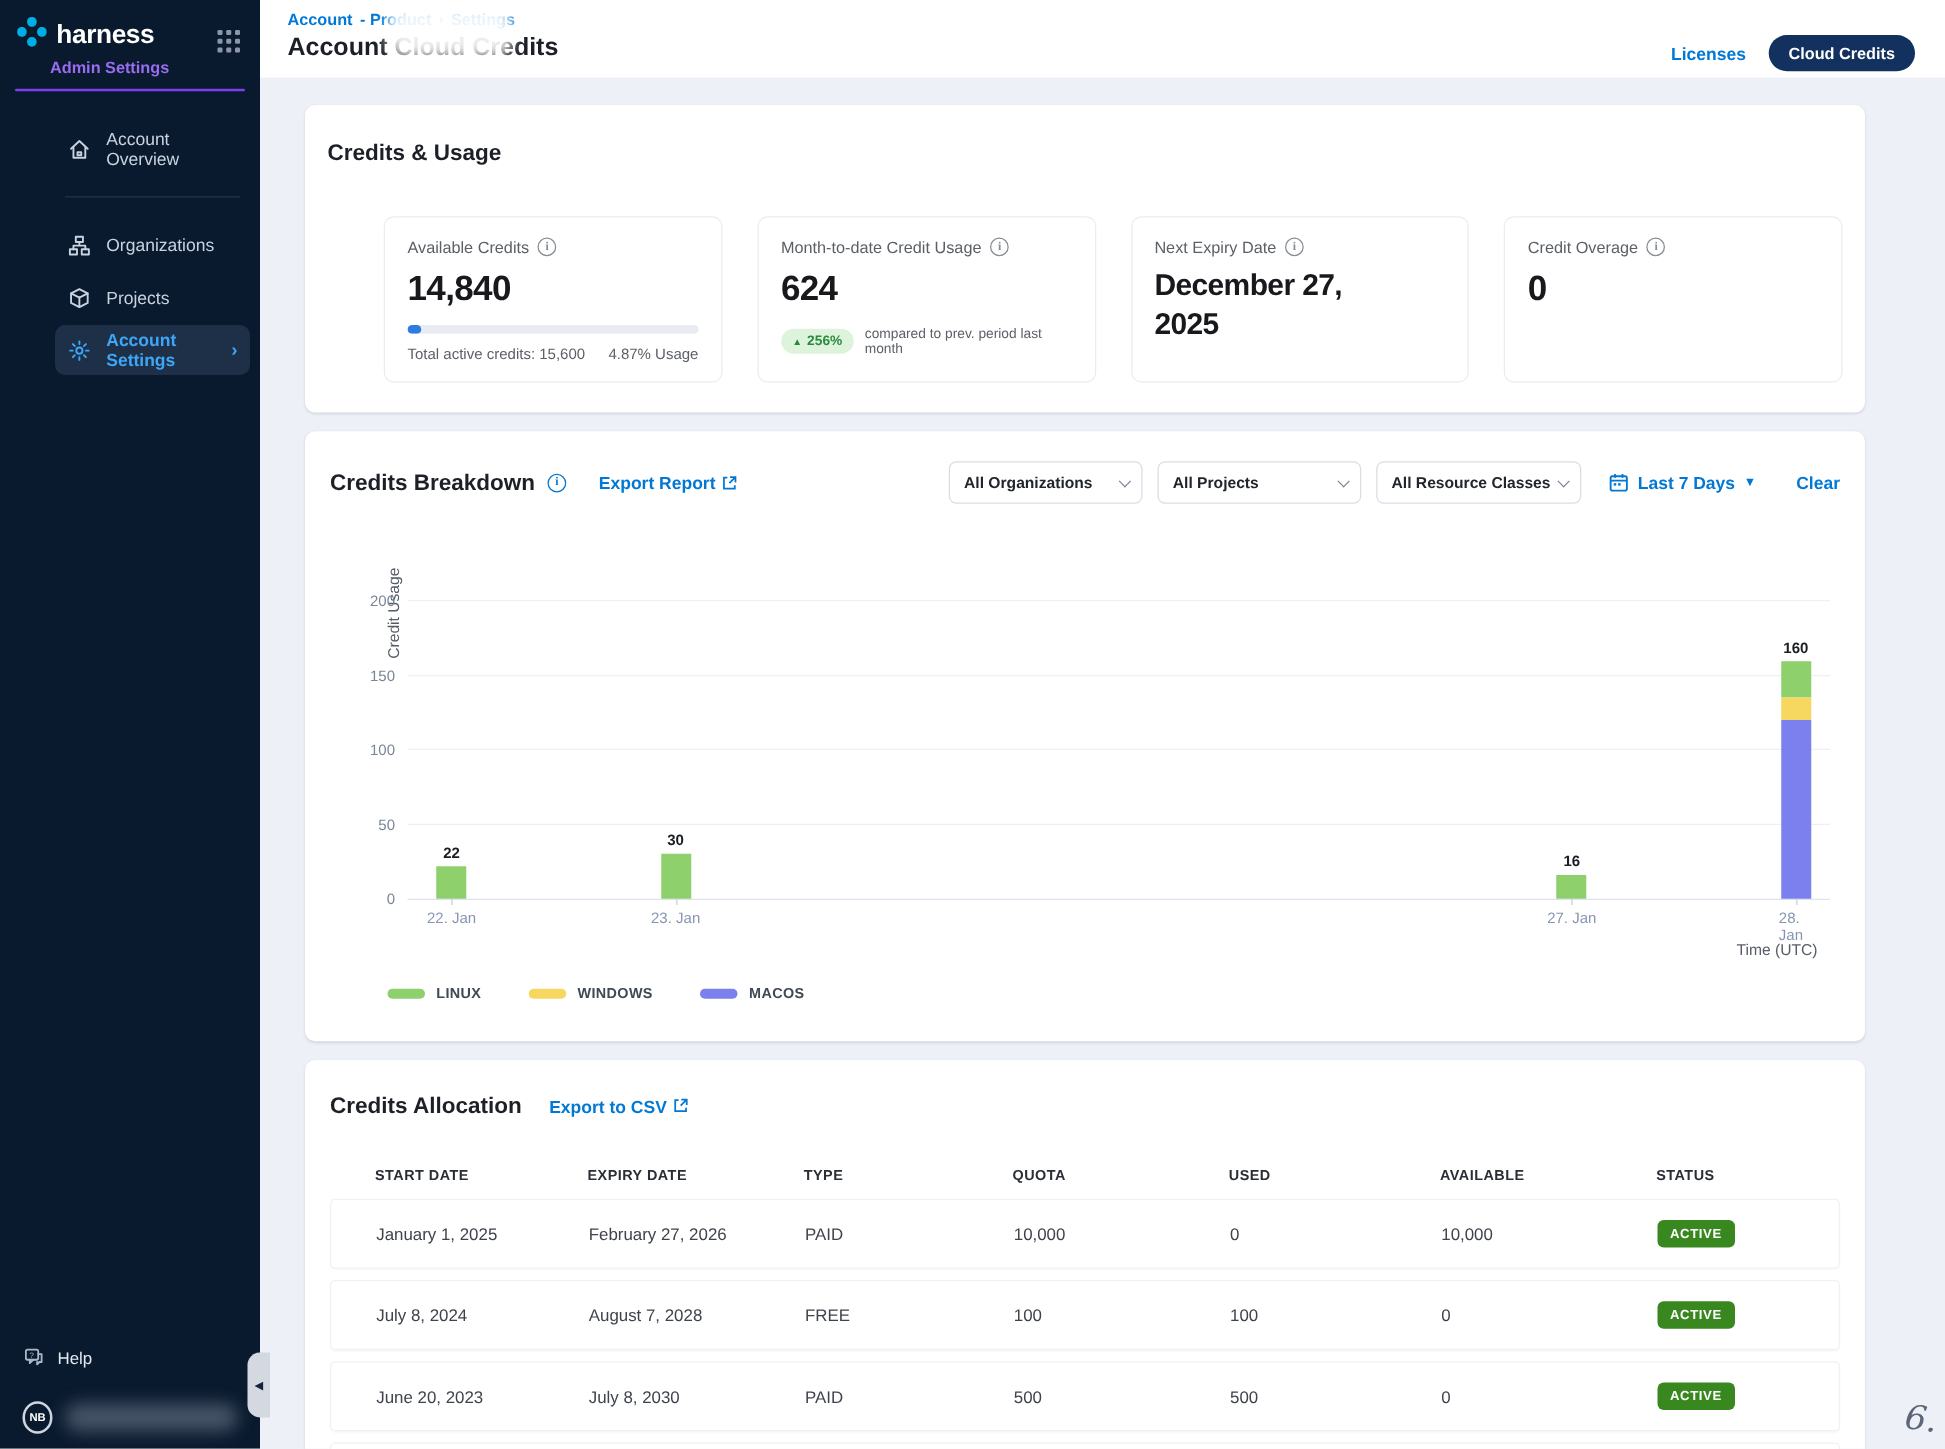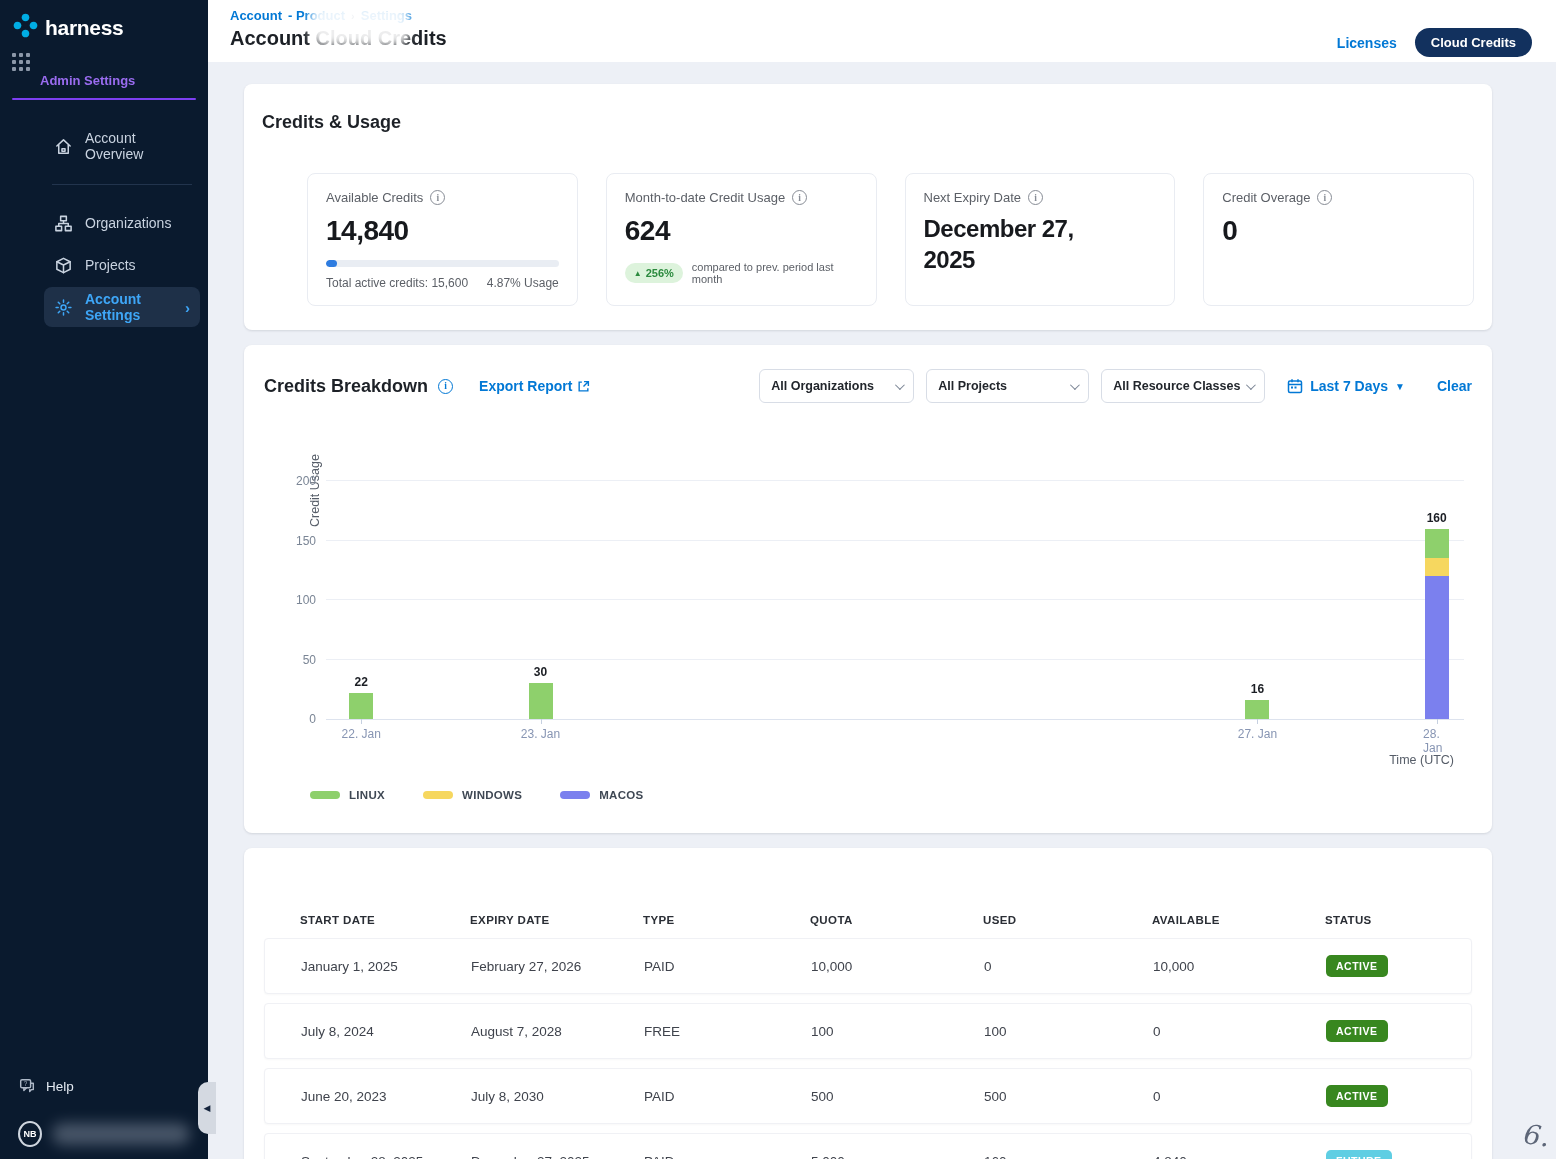--- a/index.html
+++ b/index.html
@@ -4,21 +4,21 @@
 <style>
   * { box-sizing: border-box; margin: 0; padding: 0; }
   html,body { width:1556px; height:1159px; }
   body {
     font-family: "Liberation Sans", "DejaVu Sans", sans-serif;
     background:#edf0f6; overflow:hidden; position:relative;
     color:#22262c;
   }
   
   .sidebar { position:absolute; left:0; top:0; bottom:0; width:208px; background:#0a1a2e; z-index:5; }
-  .logo-row { display:flex; align-items:flex-start; justify-content:space-between; padding:12px 16px 0 12px;flex-direction:column; }
+  .logo-row { display:flex; align-items:center; justify-content:space-between; padding:12px 16px 0 12px; }
   .logo-lockup { display:flex; align-items:center; gap:6px; }
   .brand-name { color:#fff; font-size:21px; font-weight:700; letter-spacing:-0.3px; }
   .brand-sub { color:#9a6cf0; font-size:13px; font-weight:700; margin:2px 0 0 40px; }
   .brand-rule { height:2px; background:#7d3ff2; margin:10px 12px 0 12px; border-radius:1px; }
   .grid-icon { display:grid; grid-template-columns:repeat(3,4px); grid-gap:3px; margin-top:10px; }
   .grid-icon i { width:4px; height:4px; background:#8b97a8; border-radius:1px; display:block; }
   .nav { margin-top:26px;padding-left:36px; }
   .nav-item { display:flex; align-items:center; height:40px; margin:2px 8px; padding:0 10px;
     border-radius:8px; color:#c9d3e0; font-size:14px; cursor:pointer; }
   .nav-item svg { width:19px; height:19px; margin-right:12px; flex:none; }
@@ -362,20 +362,30 @@
             </div>
             <div class="legend-item">
               <span class="legend-swatch" style="background: rgb(123, 128, 238);"></span>
               <span class="legend-text">MACOS</span>
             </div>
           </div>
       </div>
     </div>
 
     <div class="section s3">
+      <div class="alloc-head">
+        <span class="section-title">Credits Allocation</span>
+        <span class="link-blue export">
+          <span>Export to CSV</span>
+          <svg class="ext-ico" width="13" height="13" viewBox="0 0 12 12">
+            <path d="M4.5 2H2v8h8V7.5" fill="none" stroke="#0278d5" stroke-width="1.3"></path>
+            <path d="M6.5 1.5h4v4M10.3 1.7 6 6" fill="none" stroke="#0278d5" stroke-width="1.3"></path>
+          </svg>
+        </span>
+      </div>
       <div class="table">
         <div class="thead">
           <span>START DATE</span>
           <span>EXPIRY DATE</span>
           <span>TYPE</span>
           <span>QUOTA</span>
           <span>USED</span>
           <span>AVAILABLE</span>
           <span>STATUS</span>
         </div>

